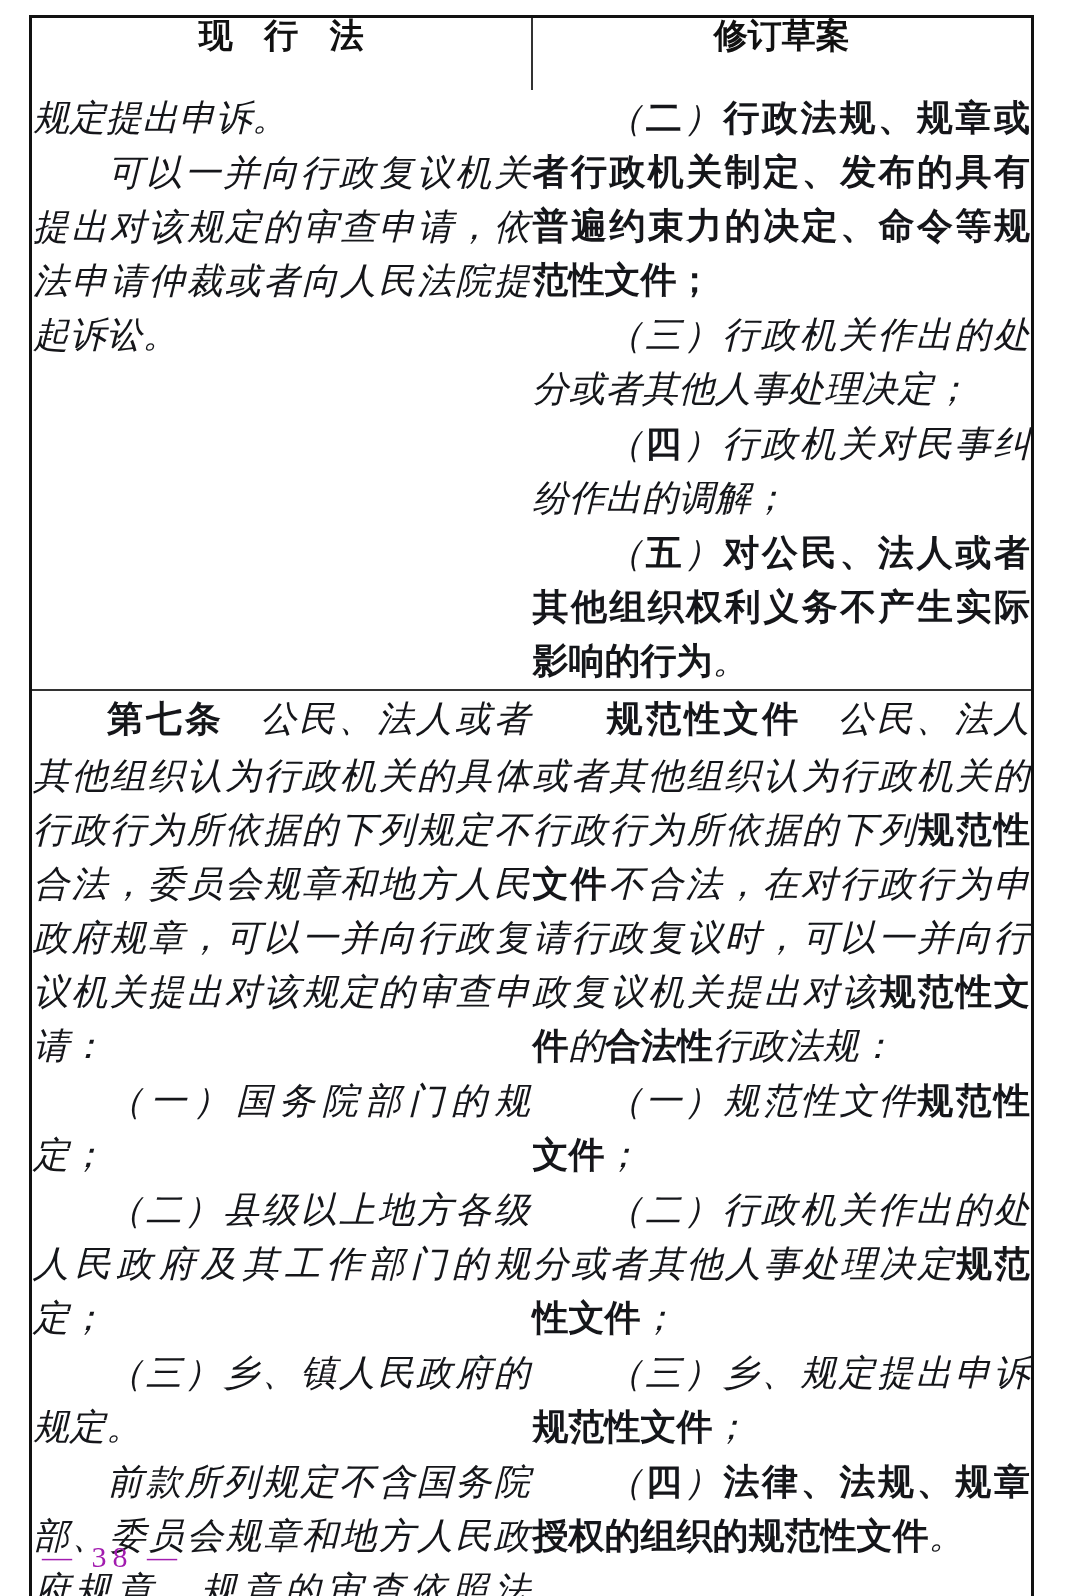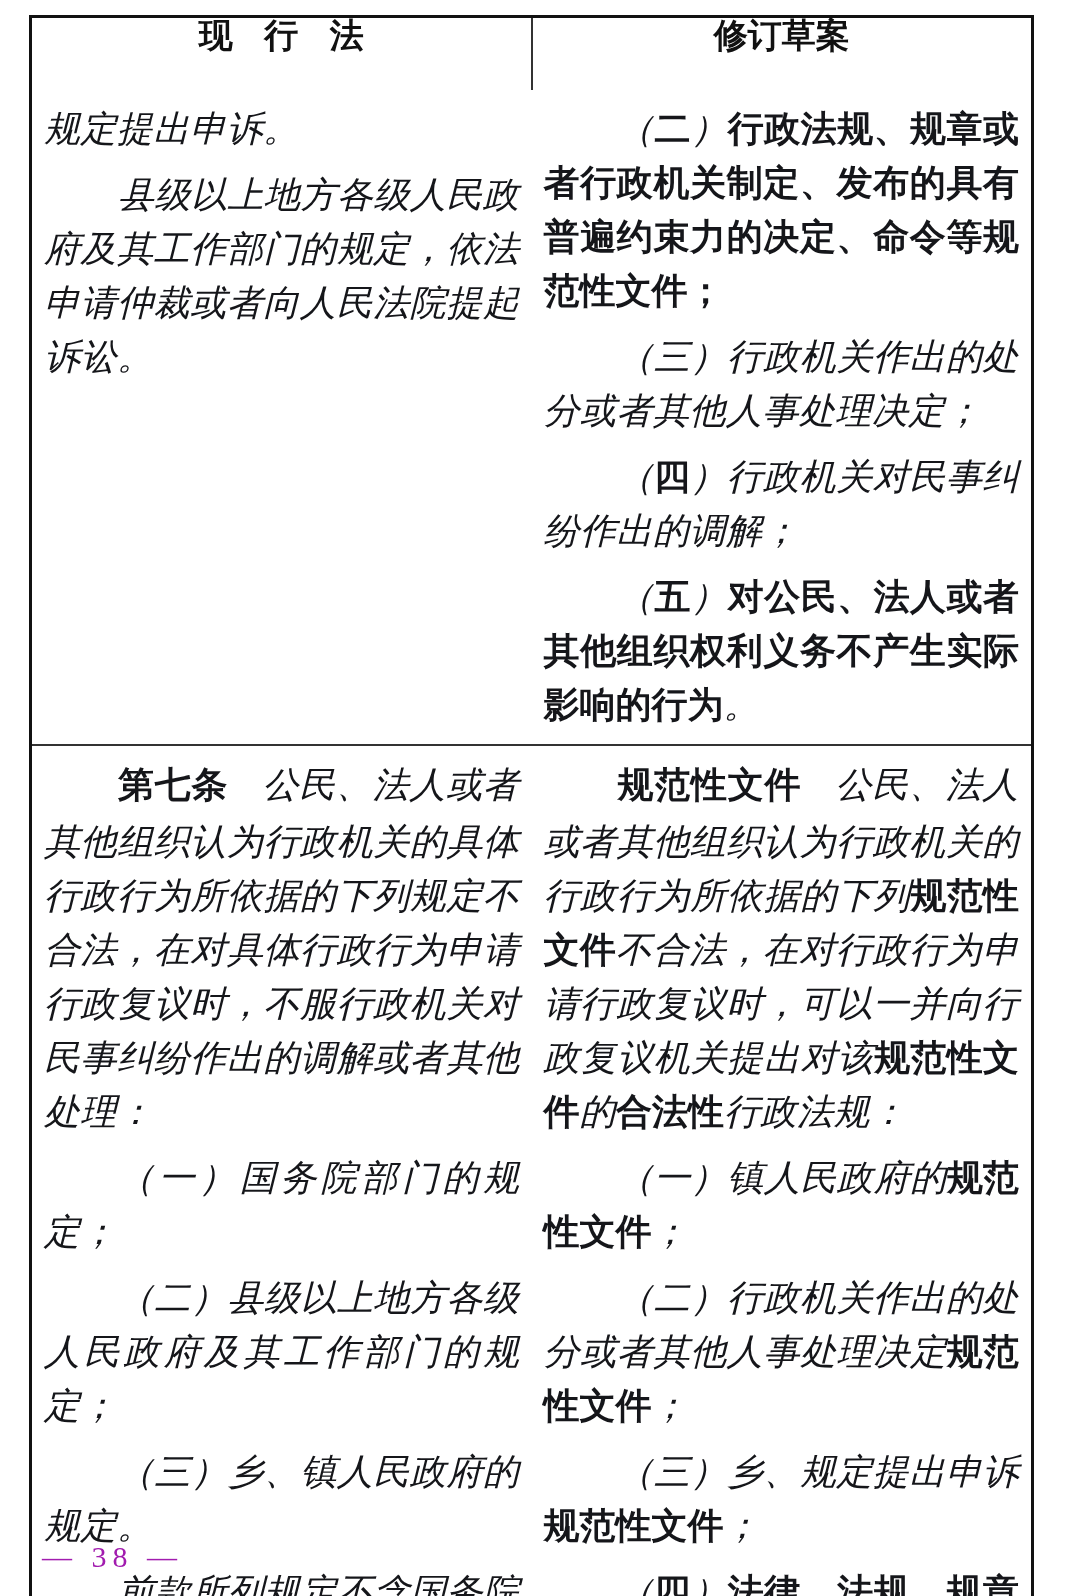--- a/index.html
+++ b/index.html
@@ -72,21 +72,21 @@
   .row-sep > td { border-top: 2px solid #333333; }
 
   .r1 .body-cell { height: 520px; }
 
   
   .para {
     font-family: "DejaVu Serif", "Liberation Serif", serif;
     font-size: 36px;
     line-height: 54px;
     color: #15161a;
-    margin: 12px;
+    margin: 1px;
     text-align: justify;
     text-justify: inter-character;
     word-break: break-all;
     letter-spacing: 0.5px;
     font-style: italic;
     -webkit-font-smoothing: none;
   }
   .para.noind { text-indent: 0; }
   .para.ind   { text-indent: 74px; }
 
@@ -139,40 +139,40 @@
         </th>
         <th class="hdr-cell">
           <span class="hdr-text">修订草案</span>
         </th>
       </tr>
     </thead>
     <tbody>
       <tr class="r1">
         <td class="body-cell">
             <p class="para noind"><span class="kai">规定提出申诉。</span></p>
-            <p class="para ind"><span class="kai">县级以上地方各级人民政府及其工作部门的规定，依法申请仲裁或者向人民法院提起诉讼。</span></p>
+            <p class="para ind"><span class="kai">可以一并向行政复议机关提出对该规定的审查申请，依法申请仲裁或者向人民法院提起诉讼。</span></p>
           </td>
         <td class="body-cell rightcol">
             <p class="para ind"><span class="kai">（</span><span class="hei">二</span><span class="kai">）</span><span class="hei">行政法规、规章或者行政机关制定、发布的具有普遍约束力的决定、命令等规范性文件；</span></p>
             <p class="para ind"><span class="kai">（三）行政机关作出的处分或者其他人事处理决定；</span></p>
             <p class="para ind"><span class="kai">（</span><span class="hei">四</span><span class="kai">）行政机关对民事纠纷作出的调解；</span></p>
             <p class="para ind"><span class="kai">（</span><span class="hei">五</span><span class="kai">）</span><span class="hei">对公民、法人或者其他组织权利义务不产生实际影响的行为</span><span class="kai">。</span></p>
           </td>
       </tr>
       <tr class="row-sep">
         <td class="body-cell">
-            <p class="para ind"><span class="artno">第七条</span><span class="gap"></span><span class="kai">公民、法人或者其他组织认为行政机关的具体行政行为所依据的下列规定不合法，在对具体行政行为申请行政复议时，不服行政机关对民事纠纷作出的调解或者其他处理：</span></p>
+            <p class="para ind"><span class="artno">第七条</span><span class="gap"></span><span class="kai">公民、法人或者其他组织认为行政机关的具体行政行为所依据的下列规定不合法，委员会规章和地方人民政府规章，可以一并向行政复议机关提出对该规定的审查申请：</span></p>
             <p class="para ind"><span class="kai">（一）国务院部门的规定；</span></p>
             <p class="para ind"><span class="kai">（二）县级以上地方各级人民政府及其工作部门的规定；</span></p>
             <p class="para ind"><span class="kai">（三）乡、镇人民政府的规定。</span></p>
             <p class="para ind"><span class="kai">前款所列规定不含国务院部、委员会规章和地方人民政府规章。规章的审查依照法律、行政法规办理。</span></p>
           </td>
         <td class="body-cell rightcol">
             <p class="para ind"><span class="artno">规范性文件</span><span class="gap"></span><span class="kai">公民、法人或者其他组织认为行政机关的行政行为所依据的下列</span><span class="hei">规范性文件</span><span class="kai">不合法，在对行政行为申请行政复议时，可以一并向行政复议机关提出对该</span><span class="hei">规范性文件</span><span class="kai">的</span><span class="hei">合法性</span><span class="kai">行政法规：</span></p>
-            <p class="para ind"><span class="kai">（一）镇人民政府的</span><span class="hei">规范性文件</span><span class="kai">；</span></p>
+            <p class="para ind"><span class="kai">（一）规范性文件</span><span class="hei">规范性文件</span><span class="kai">；</span></p>
             <p class="para ind"><span class="kai">（二）行政机关作出的处分或者其他人事处理决定</span><span class="hei">规范性文件</span><span class="kai">；</span></p>
             <p class="para ind"><span class="kai">（三）乡、规定提出申诉</span><span class="hei">规范性文件</span><span class="kai">；</span></p>
             <p class="para ind"><span class="kai">（</span><span class="hei">四</span><span class="kai">）</span><span class="hei">法律、法规、规章授权的组织的规范性文件</span><span class="kai">。</span></p>
           </td>
       </tr>
     </tbody>
   </table>
 
   <div class="pagenum">— 38 —</div>
 

